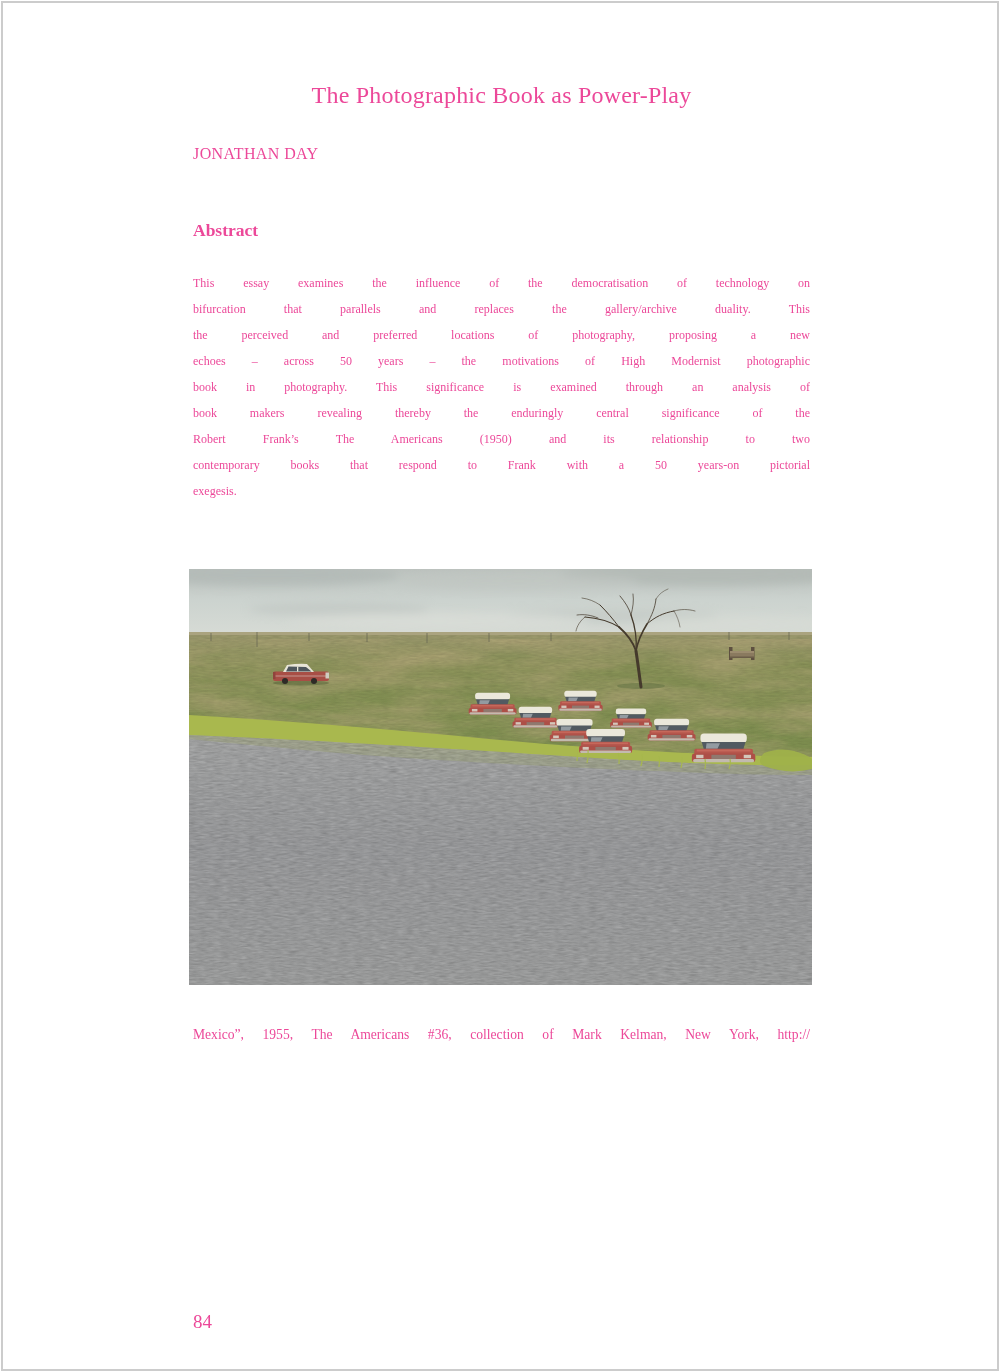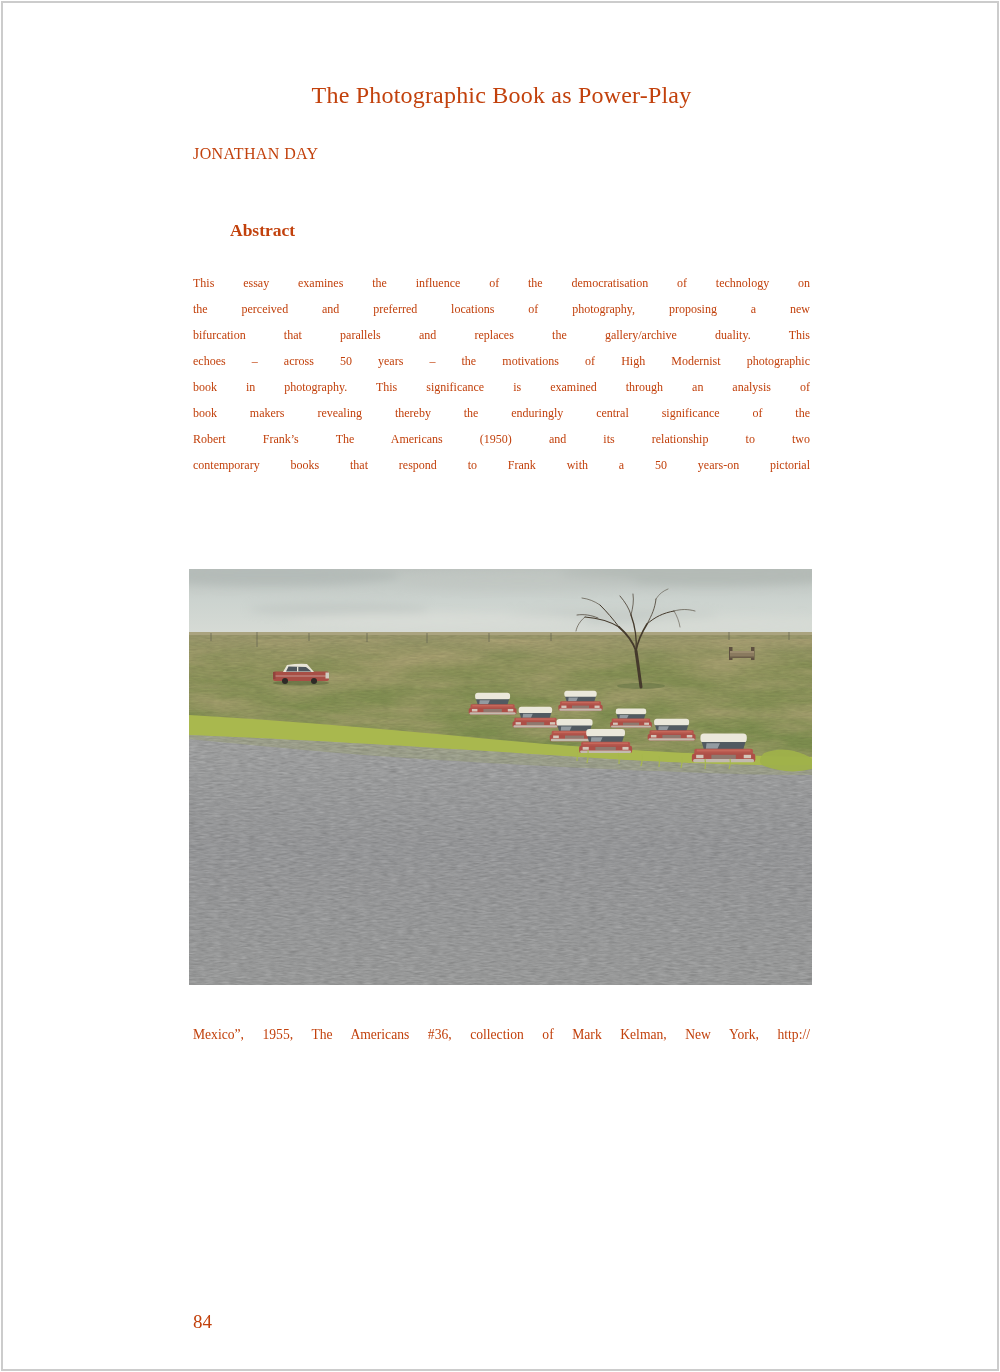--- a/index.html
+++ b/index.html
@@ -1,39 +1,39 @@
 <!DOCTYPE html>
 <html><head>
 <meta charset="utf-8">
 <style>
   html,body{margin:0;padding:0;background:#ffffff;}
   .page{
     position:relative;
     width:1000px;height:1372px;
     background:#ffffff;
     font-family:"Liberation Serif","DejaVu Serif",serif;
-    color:#c2410c;
+    color:#ec4899;
     overflow:hidden;
   }
   .frame{
     position:absolute;inset:1px;
     border:2px solid #cccccc;
     pointer-events:none;
   }
   .title{
     position:absolute;left:193px;width:617px;top:82px;
     text-align:center;font-size:24px;font-weight:400;letter-spacing:0.2px;
   }
   .author{
     position:absolute;left:193px;width:617px;top:145px;
     font-size:16px;letter-spacing:0.4px;
   }
   .abs-head{
     position:absolute;left:193px;width:617px;top:220px;
-    font-size:17.5px;font-weight:700;margin-left:37px;
+    font-size:17.5px;font-weight:700;
   }
   .abstract{
     position:absolute;left:193px;width:617px;top:270px;
     font-size:12px;line-height:26px;
   }
   .jline{text-align:justify;text-align-last:justify;}
   .lline{text-align:left;}
   .it{}
   .figure{
     position:absolute;left:189px;top:569px;width:623px;height:416px;
@@ -54,27 +54,28 @@
 <div class="page">
   <div class="frame"></div>
 
   <div class="title">The Photographic Book as Power-Play</div>
   <div class="author">JONATHAN DAY</div>
 
   <div class="abs-head">Abstract</div>
 
   <div class="abstract">
     <div class="jline">This essay examines the influence of the democratisation of technology on</div>
+    <div class="jline">bifurcation that parallels and replaces the gallery/archive duality. This</div>
     <div class="jline">the perceived and preferred locations of photography, proposing a new</div>
-    <div class="jline">bifurcation that parallels and replaces the gallery/archive duality. This</div>
     <div class="jline">echoes – across 50 years – the motivations of High Modernist photographic</div>
     <div class="jline">book in photography. This significance is examined through an analysis of</div>
     <div class="jline">book makers revealing thereby the enduringly central significance of the</div>
     <div class="jline"><span>Robert Frank’s </span><span class="it">The Americans</span><span> (1950) and its relationship to two</span></div>
     <div class="jline">contemporary books that respond to Frank with a 50 years-on pictorial</div>
+    <div class="lline">exegesis.</div>
   </div>
 
   <div class="figure">
     <svg viewBox="0 0 623 416" preserveAspectRatio="none">
       <defs>
         <linearGradient id="skyG" x1="0" y1="0" x2="0" y2="1">
           <stop offset="0" stop-color="#bcc2be"></stop>
           <stop offset="0.45" stop-color="#ccd3cf"></stop>
           <stop offset="1" stop-color="#d8dcd6"></stop>
         </linearGradient>

